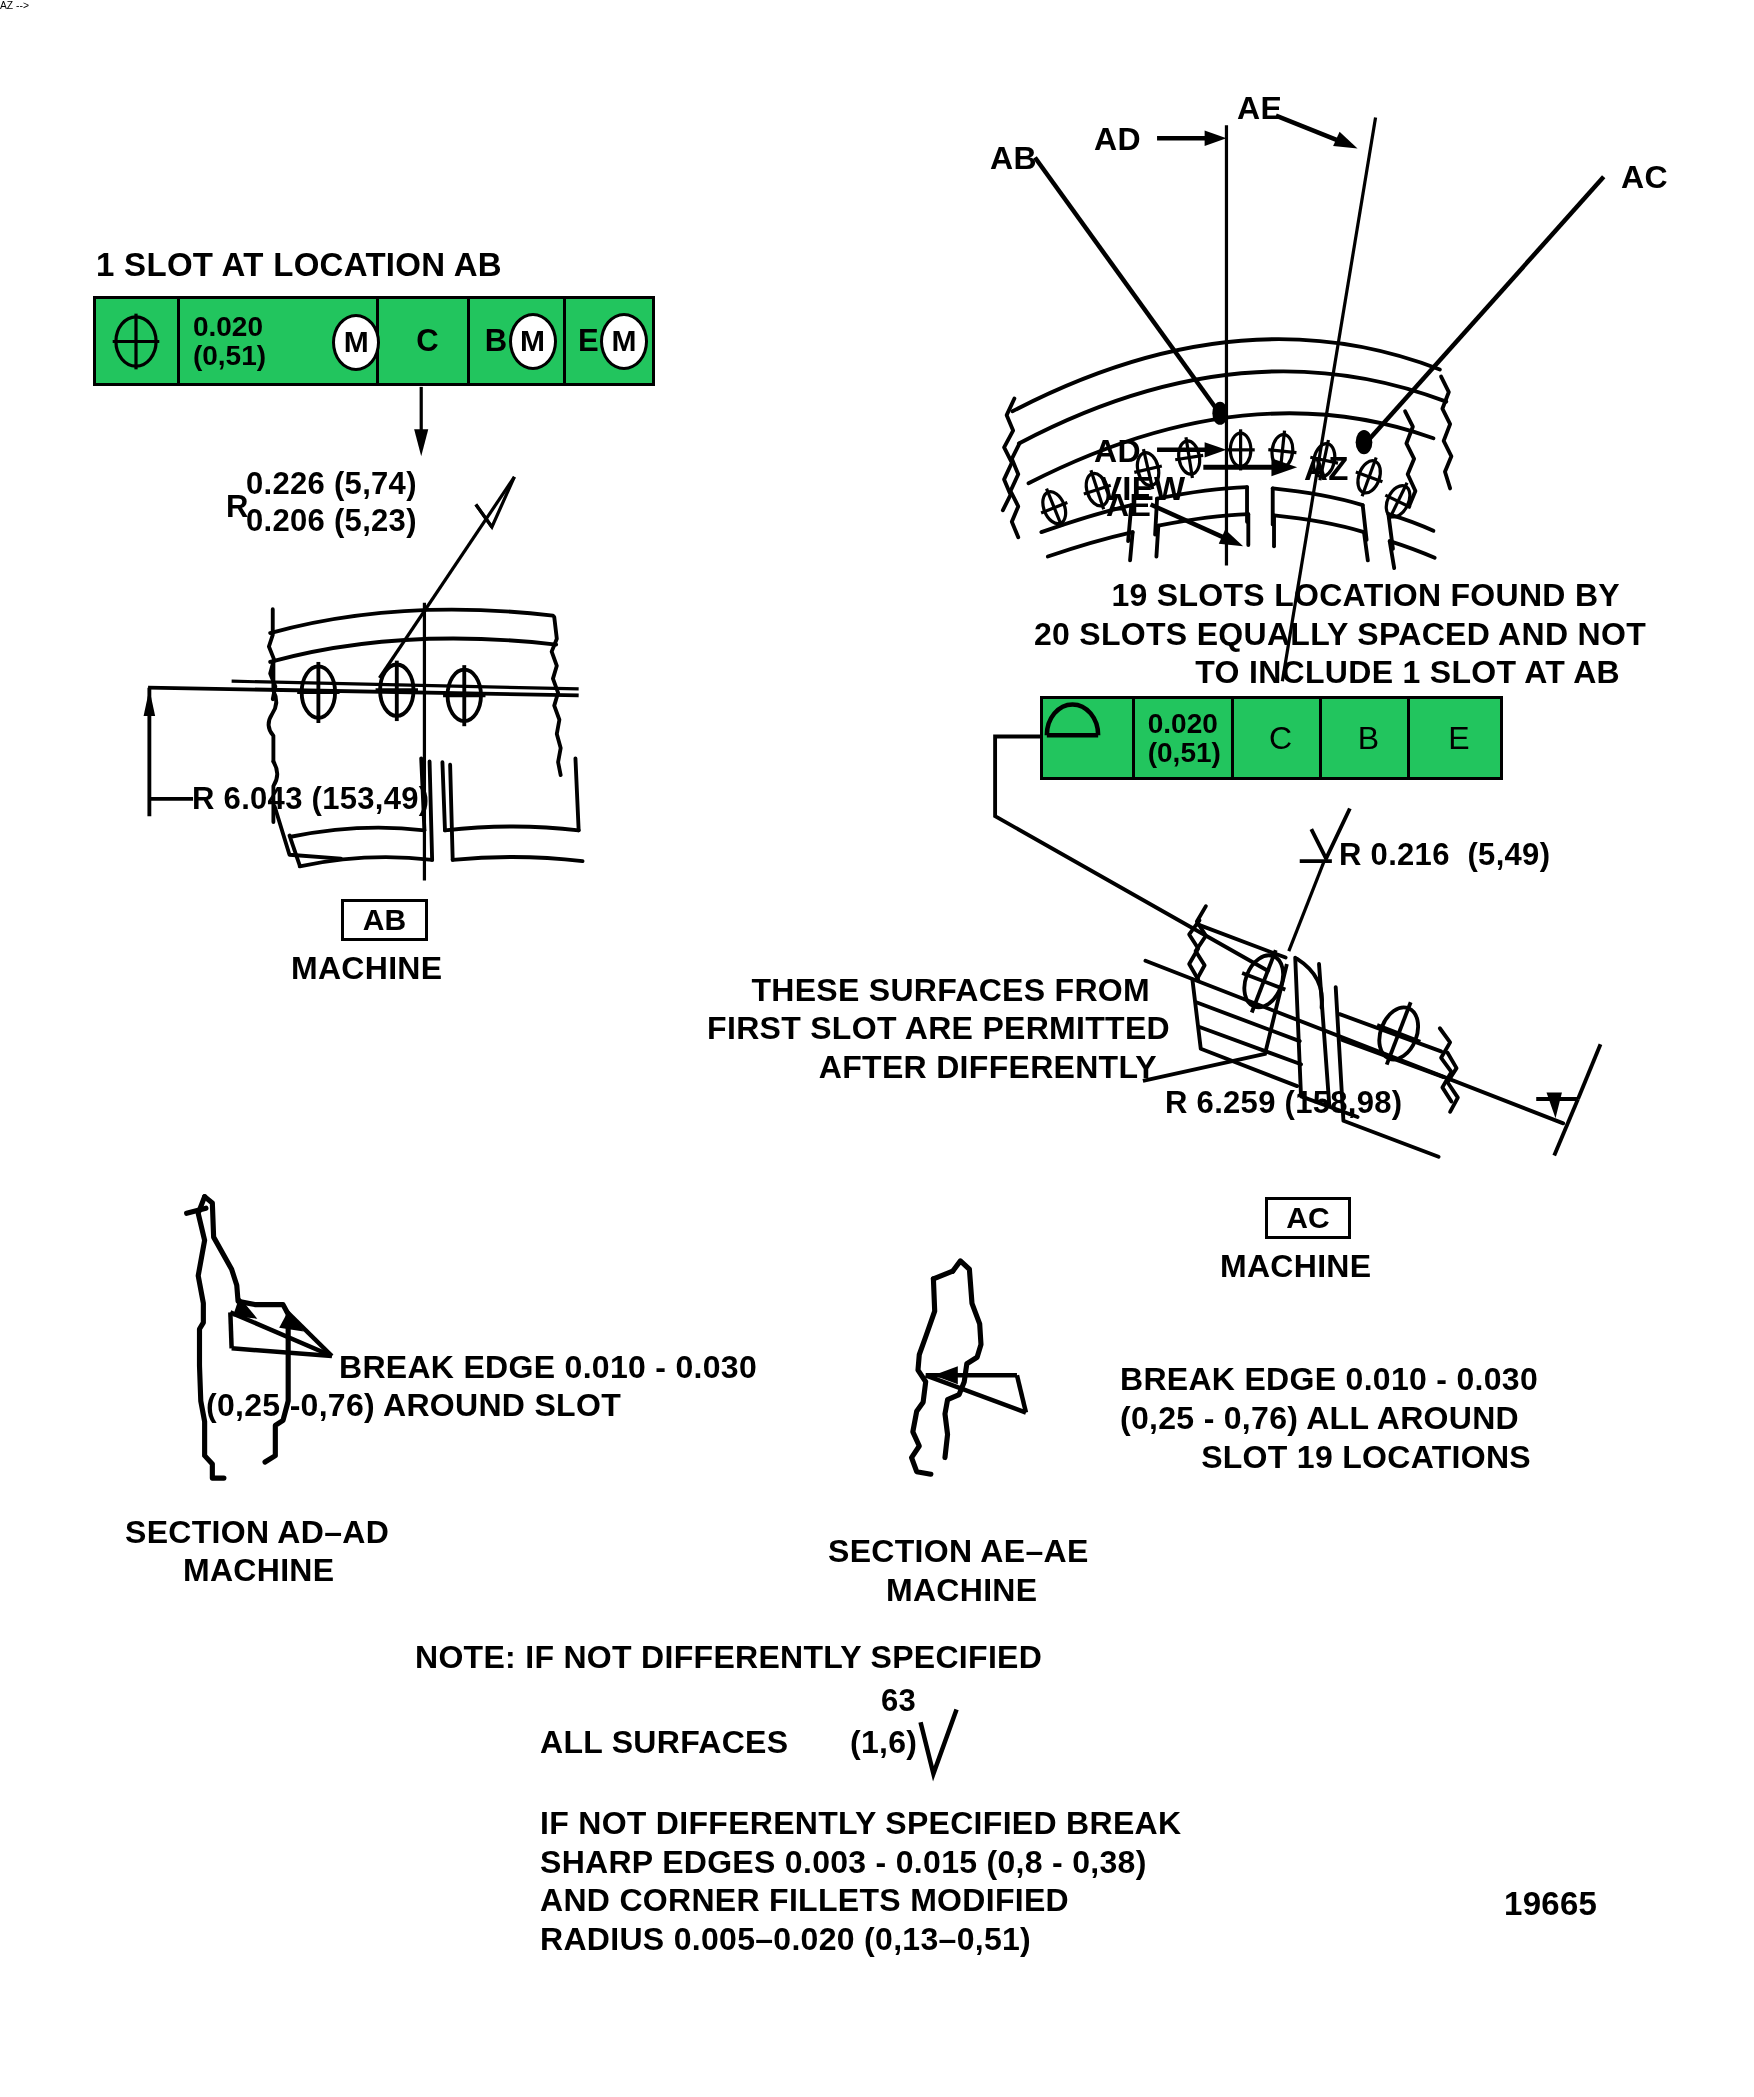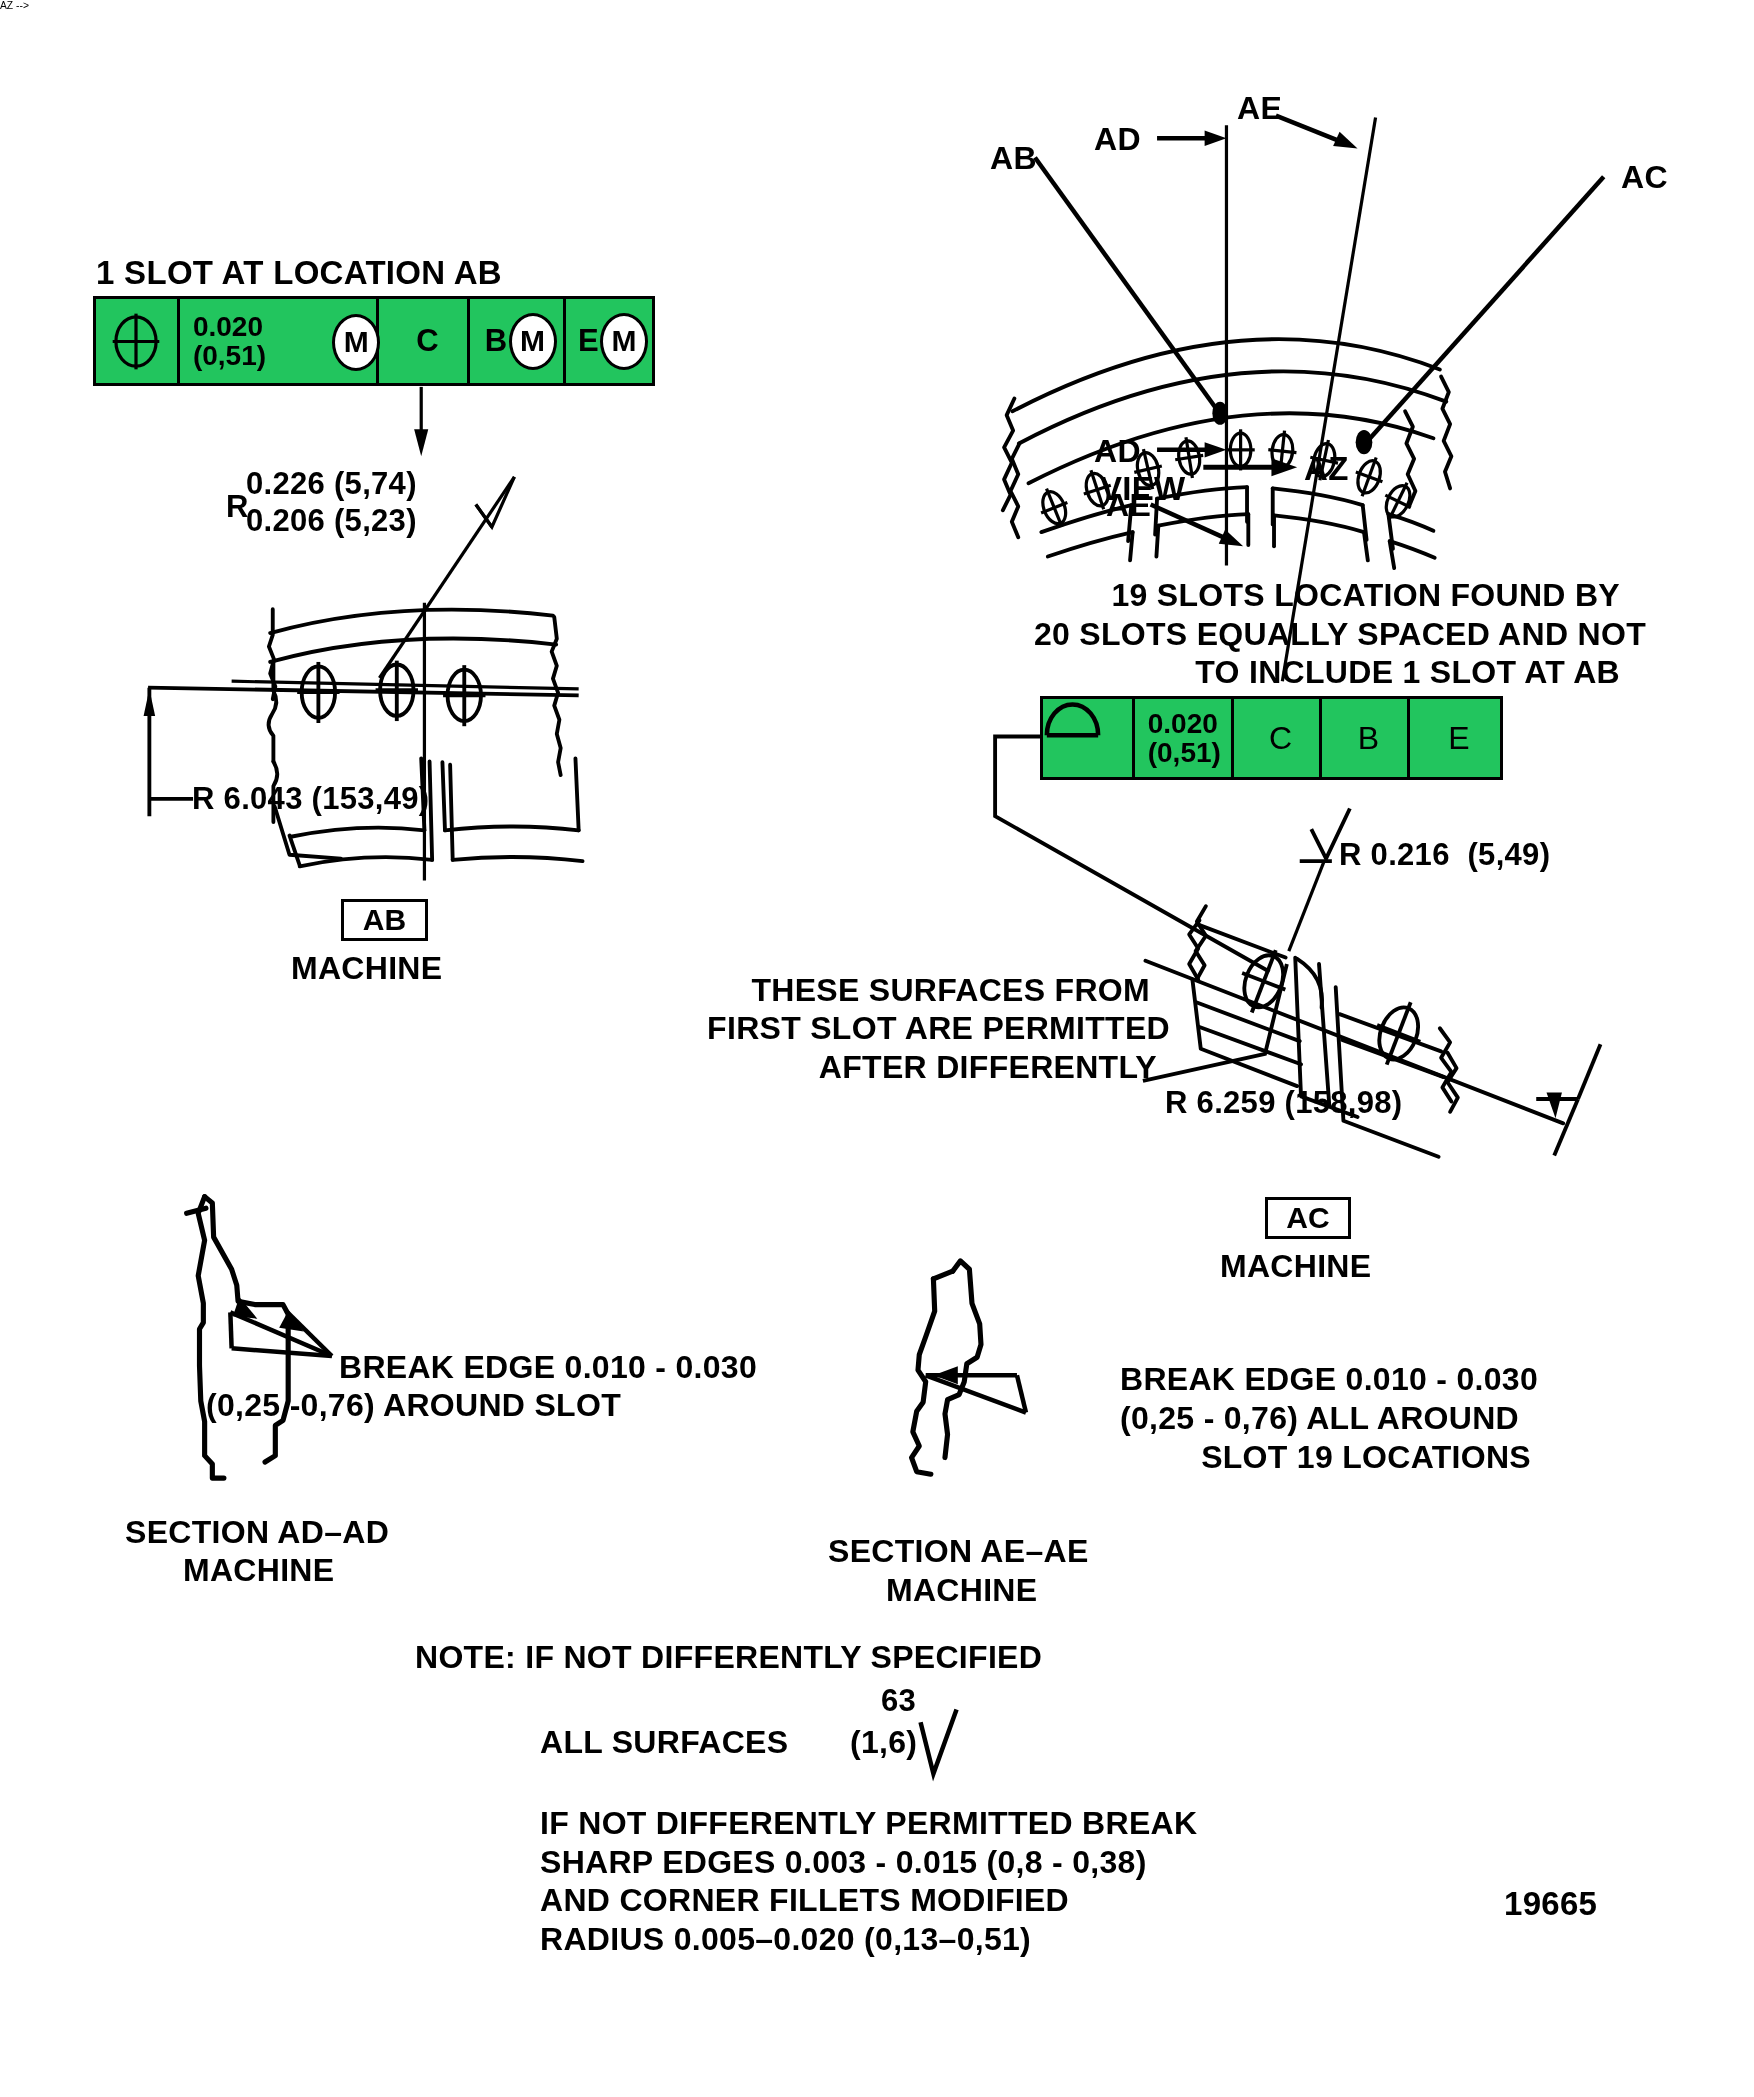--- a/index.html
+++ b/index.html
@@ -66,21 +66,21 @@
     box-sizing:border-box;
   }
   svg{position:absolute;left:0;top:0;overflow:visible;}
 </style>
 </head>
 <body>
 
 
 
 
-<div class="txt t52" style="left:96px;top:246px;margin-top:8px;">1 SLOT AT LOCATION AB</div>
+<div class="txt t52" style="left:96px;top:246px;">1 SLOT AT LOCATION AB</div>
 
 
 <div class="fcf" style="left:93px;top:296px;width:562px;height:90px;">
   <div class="cell" style="width:90px;">
     <span style="display:block;width:48px;height:57px;position:relative;">
       <svg width="48" height="57" viewBox="0 0 74 88">
         <ellipse cx="37" cy="44" rx="31" ry="38" fill="none" stroke="#000" stroke-width="5"></ellipse>
         <line x1="37" y1="1" x2="37" y2="87" stroke="#000" stroke-width="5"></line>
         <line x1="1" y1="44" x2="73" y2="44" stroke="#000" stroke-width="5"></line>
       </svg>
@@ -481,21 +481,21 @@
 
 <div class="txt t48" style="left:881px;top:1683px;text-align:center;">63</div>
 
 <div class="txt t50" style="left:540px;top:1724px;">ALL SURFACES</div>
 <div class="txt t50" style="left:850px;top:1724px;">(1,6)</div>
 
 <svg width="1755" height="2097" style="pointer-events:none;" viewBox="0 0 2730 3263">
   <polyline points="1432,2680 1452,2760 1488,2660" fill="none" stroke="#000" stroke-width="7"></polyline>
 </svg>
 
-<div class="txt t50" style="left:540px;top:1805px;">IF NOT DIFFERENTLY PERMITTED BREAK</div>
+<div class="txt t50" style="left:540px;top:1805px;">IF NOT DIFFERENTLY SPECIFIED BREAK</div>
 <div class="txt t50" style="left:540px;top:1844px;">SHARP EDGES 0.003 - 0.015 (0,8 - 0,38)</div>
 <div class="txt t50" style="left:540px;top:1882px;">AND CORNER FILLETS MODIFIED</div>
 <div class="txt t50" style="left:540px;top:1921px;">RADIUS 0.005–0.020 (0,13–0,51)</div>
 
 
 <div class="txt t52" style="left:1504px;top:1885px;">19665</div>
 
 
 
 

